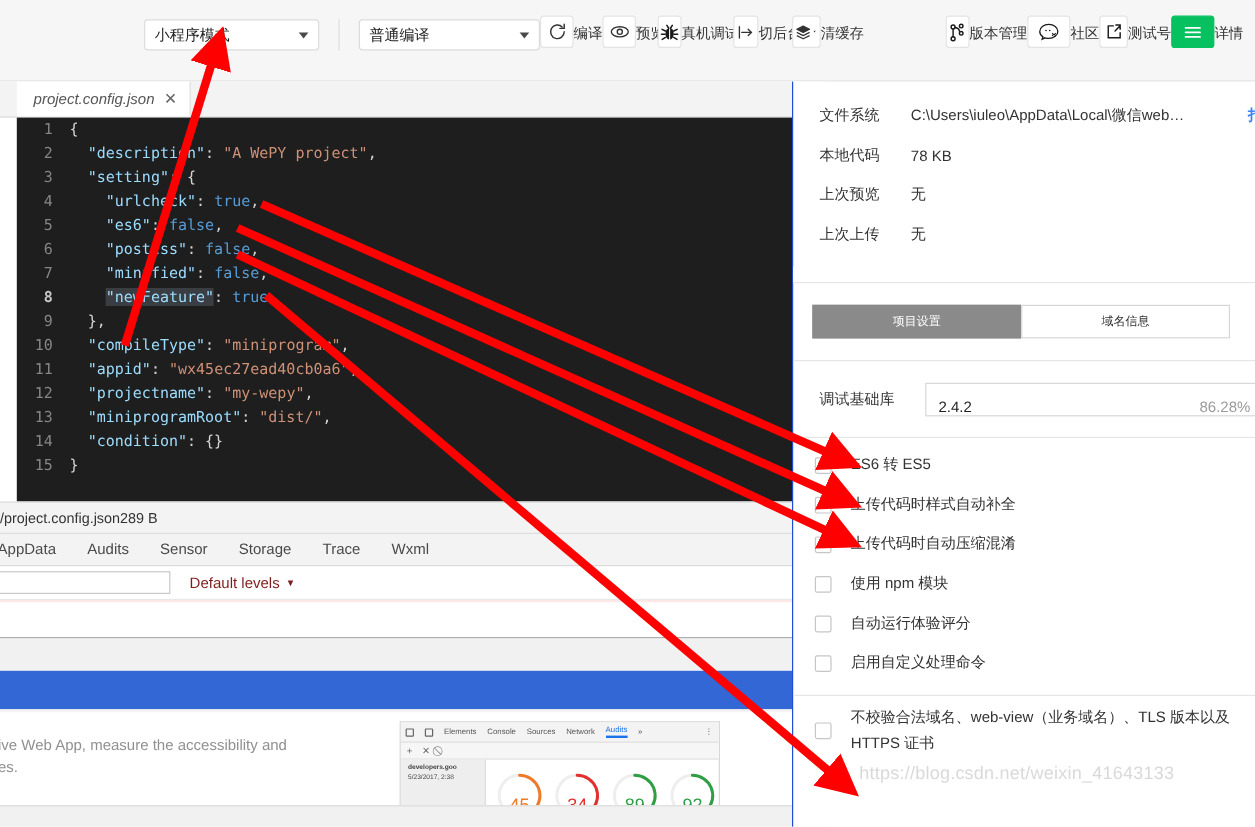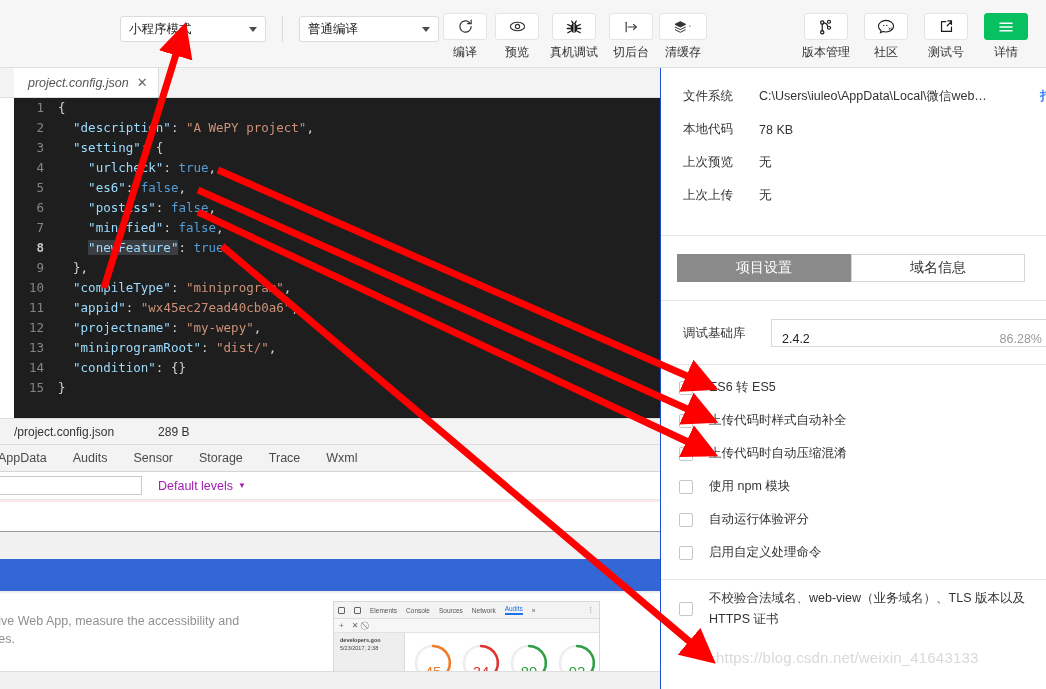--- a/index.html
+++ b/index.html
@@ -29,38 +29,38 @@
     background: #fff;
     border: 1px solid #dcdcdc;
     border-radius: 3px;
     height: 26px;
     display: flex; align-items: center;
     padding: 0 8px;
     font-size: 12.5px;
     color: #222;
   }
   .select-box.mode { width: 146px; }
-  .select-box.compile { width: 140px; }
+  .select-box.compile { width: 151px; }
   .select-caret {
     position: absolute; right: 8px; top: 50%;
     width: 0; height: 0; margin-top: -2px;
     border-left: 4px solid transparent;
     border-right: 4px solid transparent;
     border-top: 5px solid #4a4a4a;
   }
   .tb-divider {
     width: 1px; height: 26px; background: #dcdcdc;
     margin: 0 16px;
     align-self: center;
   }
 
   .tb-actions { display: flex; align-items: flex-start; padding-top: 13px; }
   .tb-btn {
     width: 52px;
-    display: flex; flex-direction: column; align-items: center;
+    display: flex; align-items: center;
     cursor: default;
     justify-content: flex-end;
   }
   .tb-btn .icon-box {
     width: 44px; height: 27px;
     background: #fff;
     border: 1px solid #e4e4e4;
     border-radius: 3px;
     display: flex; align-items: center; justify-content: center;
   }
@@ -132,23 +132,21 @@
   .sel { background: #3a3d41; }
 
   
   .statusbar {
     position: absolute; left: 0; top: 418px;
     width: 688px; height: 27px;
     background: #f3f3f3;
     border-top: 1px solid #ddd;
     border-bottom: 1px solid #ddd;
     display: flex; align-items: center;
-    padding-left: 14px;
     font-size: 12px; color: #333;
-    gap: 44px;
   }
 
   
   .panel {
     position: absolute; left: 0; top: 445px;
     width: 688px; height: 244px;
     background: #fff;
   }
   .panel-tabs {
     height: 27px;
@@ -167,21 +165,21 @@
     display: flex; align-items: center;
     gap: 16px;
     padding-left: 0px;
   }
   .filter-input {
     width: 146px; height: 19px;
     border: 1px solid #c8c8c8;
     background: #fff;
     margin-left: -4px;
   }
-  .levels { font-size: 12.5px; color: #a21caf; display: flex; align-items: center; gap: 5px; }
+  .levels { font-size: 12.5px; color: #7f1d1d; display: flex; align-items: center; gap: 5px; }
   .levels .caret { font-size: 8px; }
 
   .audits-body {
     position: relative;
     height: 189px;
     background: #fff;
   }
   .audits-sep { height: 2px; background: #fde7e7; }
   .audits-top-white { height: 30px; background: #fff; border-bottom: 1px solid #9a9a9a; }
   .audits-gray { height: 27px; background: #f1f1f1; }
@@ -261,21 +259,21 @@
 
   .detail-gap { height: 14px; background: #fff; border-bottom: 1px solid #e6e6e6; }
 
   .tabs-row {
     display: flex;
     padding: 18px 0 0 16px;
   }
   .seg-tab {
     width: 174px; height: 28px;
     display: flex; align-items: center; justify-content: center;
-    font-size: 14px;
+    font-size: 10px;
     border: 1px solid #d6d6d6;
     color: #333;
     background: #fff;
   }
   .seg-tab.active {
     background: #8a8a8a; color: #fff; border-color: #8a8a8a;
   }
   .tabs-underline { height: 1px; background: #e6e6e6; margin-top: 18px; }
 
   .base-lib-row {
@@ -326,21 +324,21 @@
   
   .arrows {
     position: absolute; left: 0; top: 0;
     width: 1046px; height: 689px;
     pointer-events: none;
   }
 
   
   .watermark {
     position: absolute;
-    left: 716px; top: 649px;
+    left: 716px; top: 636px;
     font-size: 15px;
     color: #d9d9d9;
     font-family: "Liberation Sans", sans-serif;
     letter-spacing: 0.2px;
     white-space: nowrap;
   }
 </style>
 </head>
 <body>
 

